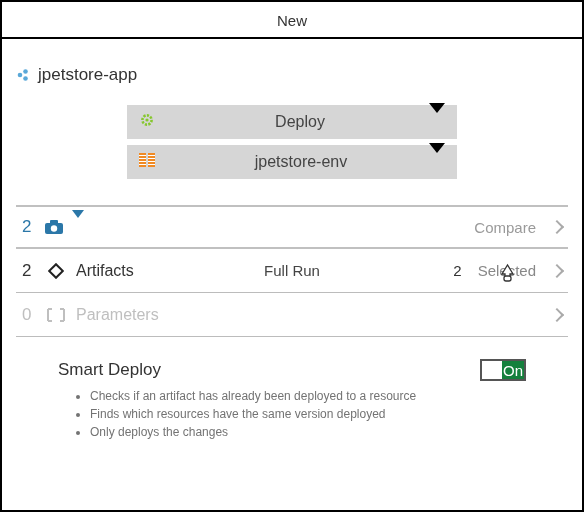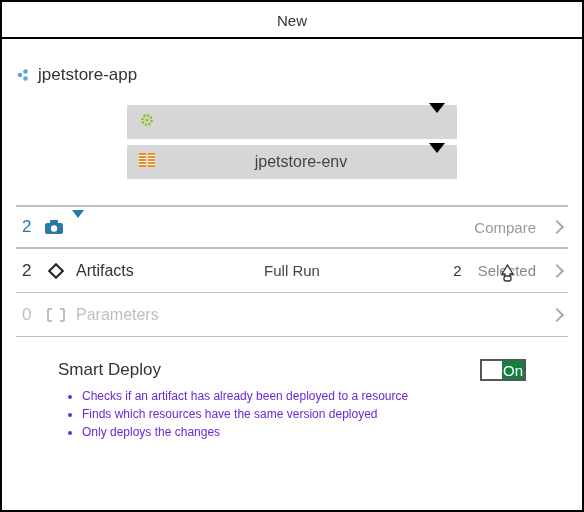--- a/index.html
+++ b/index.html
@@ -160,23 +160,23 @@
     background: #15803d;
     color: #fff;
     font-size: 15px;
     display: flex;
     align-items: center;
     justify-content: center;
     margin-left: 20px;
   }
   .sd-list {
     list-style: disc;
-    margin-left: 24px;
+    margin-left: 32px;
     font-size: 12px;
-    color: #6d28d9;
+    color: #737373;
     line-height: 1.5;
   }
   .cursor-img {
     position: absolute;
     width: 17px; height: 20px;
     pointer-events: none;
   }
 </style>
 </head>
 <body>
@@ -199,20 +199,21 @@
   </div>
 
   <div class="selects">
     <div class="select-box">
       <span>
         <svg width="16" height="16" viewBox="0 0 16 16">
             <circle cx="8" cy="8" r="4.6" fill="none" stroke="#86c72e" stroke-width="2.6" stroke-dasharray="2.2,1.3"></circle>
             <circle cx="8" cy="8" r="1.6" fill="#86c72e"></circle>
           </svg>
       </span>
+      <span class="select-label">Deploy</span>
       <span class="select-dd"><span class="chev-down"></span></span>
     </div>
     <div class="select-box">
       <span>
         <svg width="18" height="14" viewBox="0 0 18 14">
           <rect x="0" y="0" width="7" height="14" fill="#f08a24"></rect>
             <rect x="0" y="2" width="7" height="1" fill="#fff"></rect>
             <rect x="0" y="5" width="7" height="1" fill="#fff"></rect>
             <rect x="0" y="8" width="7" height="1" fill="#fff"></rect>
             <rect x="0" y="11" width="7" height="1" fill="#fff"></rect>

